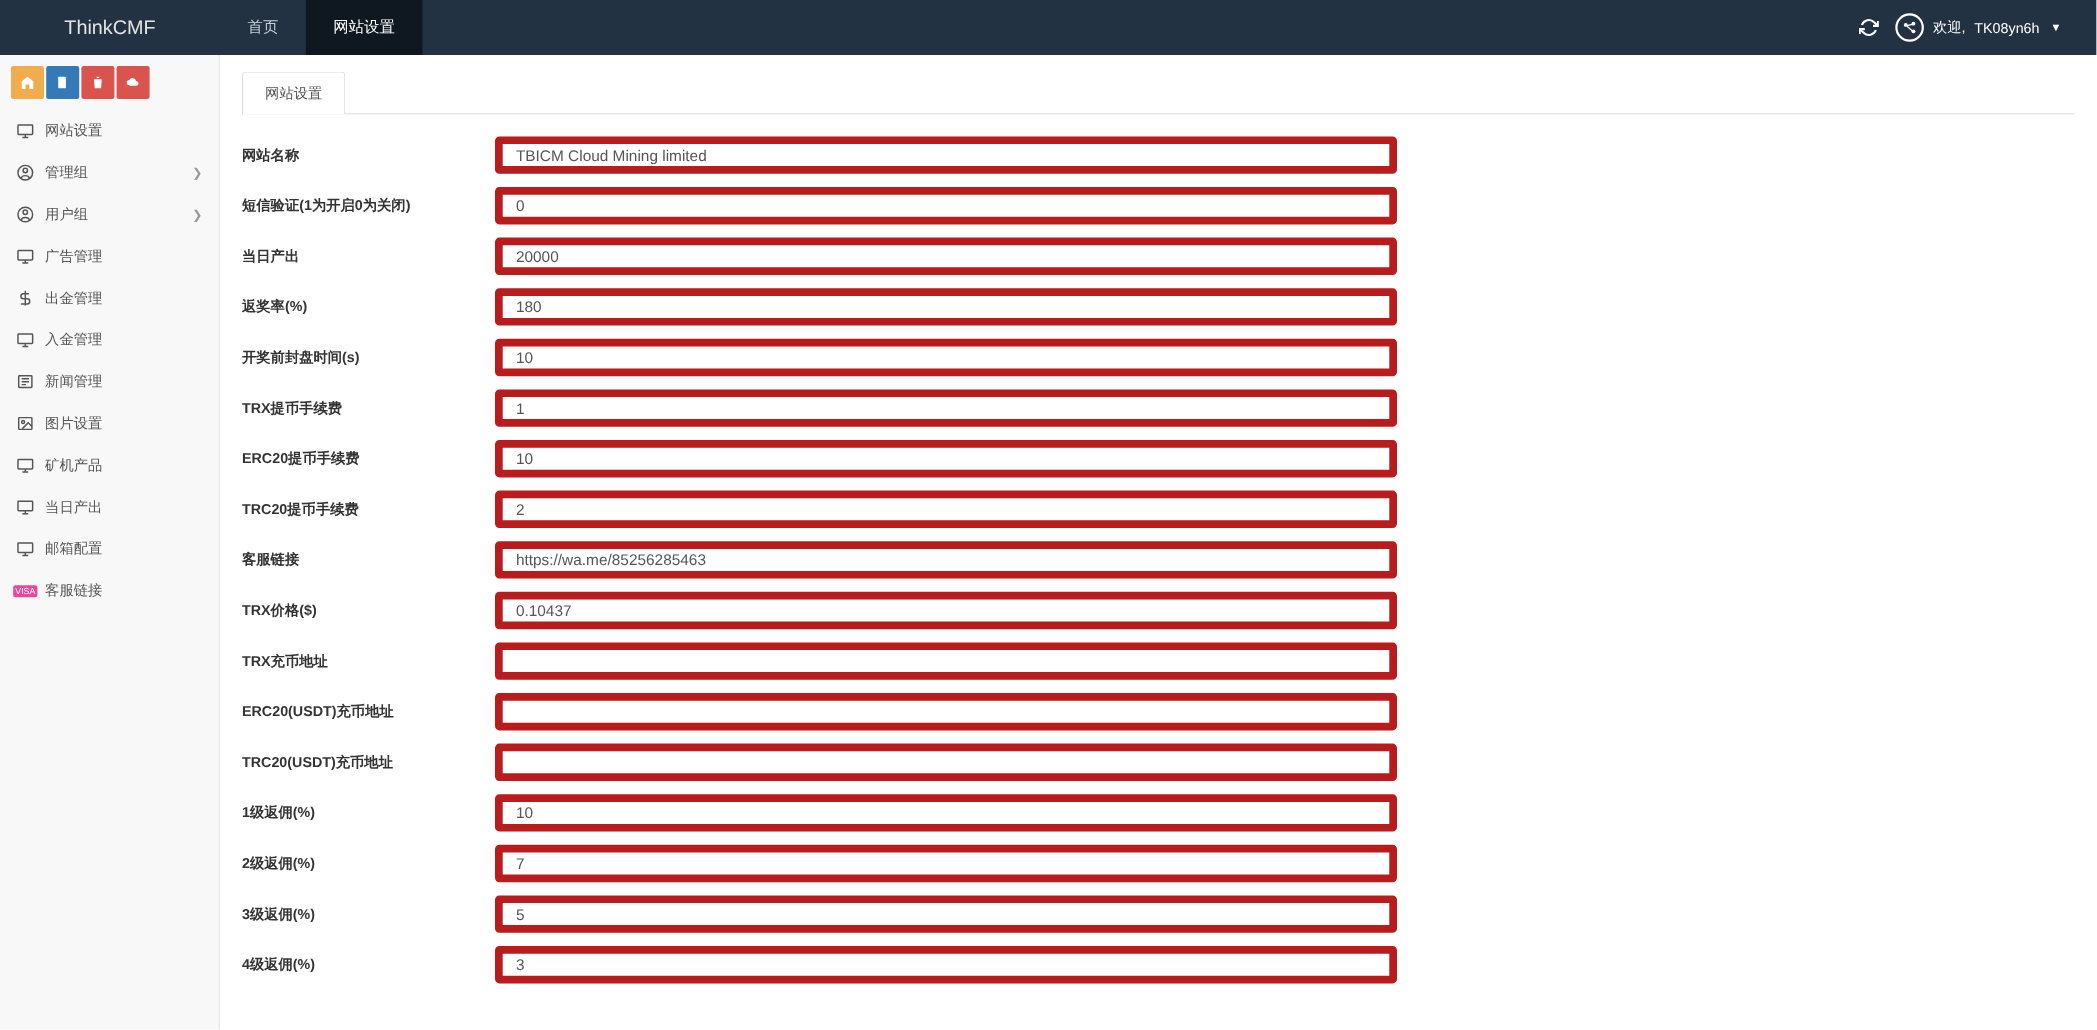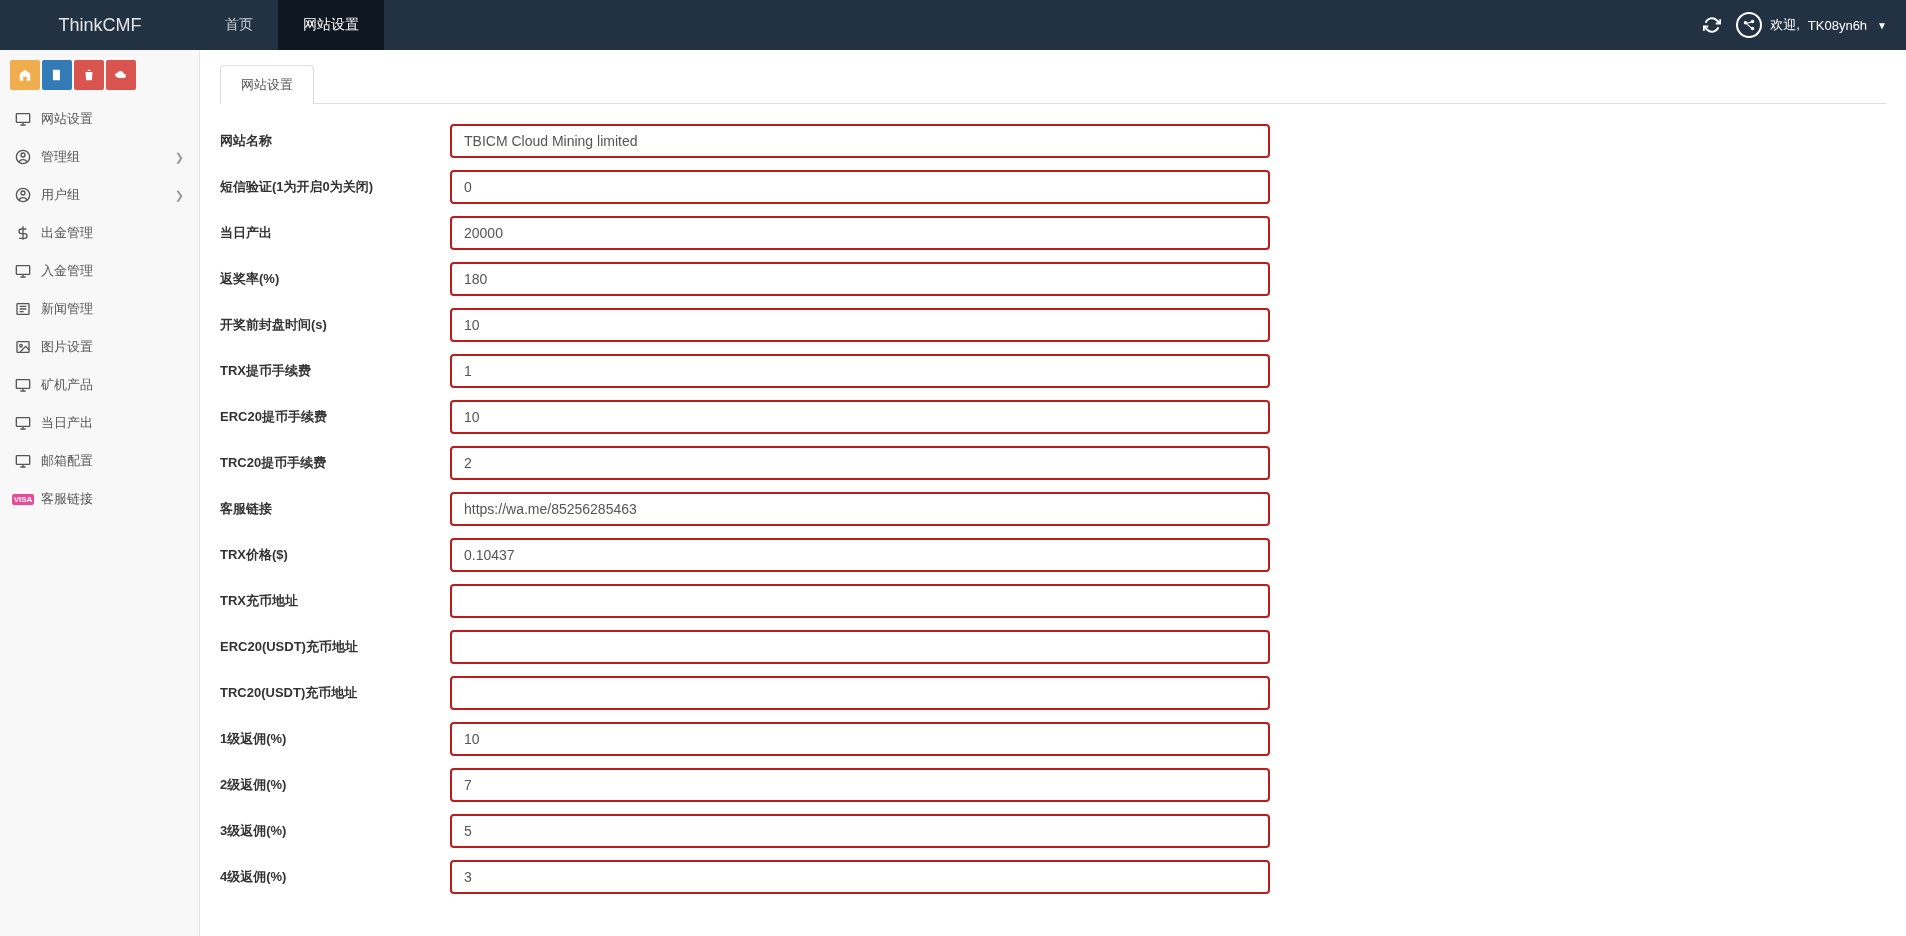--- a/index.html
+++ b/index.html
@@ -3,21 +3,21 @@
 <meta charset="utf-8">
 <style>
 * { margin: 0; padding: 0; box-sizing: border-box; }
 body { font-family: "Helvetica Neue", Helvetica, Arial, sans-serif; font-size: 14px; color: #333; background: #fff; }
 
 .topbar { height: 50px; background: #233242; display: flex; align-items: center; color: #fff; }
 .brand { width: 200px; text-align: center; font-size: 18px; font-weight: 500; color: #e5e5e5; }
 .topnav { display: flex; height: 50px; }
 .topnav-item { padding: 0 25px; display: flex; align-items: center; color: #c8d0d8; cursor: pointer; font-size: 14px; height: 50px; }
 .topnav-item.active { background: #0f1721; color: #fff; }
-.topbar-right { margin-left: auto; display: flex; align-items: center; padding-right: 19px; gap: 15px; }
+.topbar-right { margin-left: auto; display: flex; align-items: center; padding-right: 32px; gap: 15px; }
 .refresh-icon { cursor: pointer; }
 .user-area { display: flex; align-items: center; gap: 8px; cursor: pointer; color: #fff; font-size: 13px; }
 .user-icon-circle { width: 26px; height: 26px; border: 2px solid #fff; border-radius: 50%; display: flex; align-items: center; justify-content: center; }
 .caret-down { font-size: 10px; margin-left: 2px; }
 
 .main { display: flex; height: calc(100vh - 50px); }
 .sidebar { width: 200px; background: #f8f8f8; border-right: 1px solid #e5e5e5; overflow-y: auto; }
 .sb-buttons { padding: 10px; display: flex; gap: 2px; }
 .sb-btn { width: 30px; height: 30px; border: none; border-radius: 2px; color: #fff; cursor: pointer; display: flex; align-items: center; justify-content: center; font-size: 14px; }
 .sb-btn.orange { background: #f0ad4e; }
@@ -28,21 +28,21 @@
 .sb-menu li { display: flex; align-items: center; padding: 10px 15px; cursor: pointer; color: #555; font-size: 13px; gap: 10px; }
 .sb-menu li .icon { width: 16px; display: inline-flex; justify-content: center; color: #555; }
 .sb-menu li .chev { margin-left: auto; color: #999; font-size: 11px; }
 
 .content { flex: 1; padding: 15px 20px; overflow-y: auto; background: #fff; }
 .tabs { border-bottom: 1px solid #ddd; margin-bottom: 20px; }
 .tab { display: inline-block; padding: 10px 20px; border: 1px solid #ddd; border-bottom: none; background: #fff; margin-bottom: -1px; border-radius: 4px 4px 0 0; cursor: pointer; font-size: 13px; color: #555; }
 
 .form-row { display: flex; align-items: center; margin-bottom: 12px; }
 .form-label { width: 230px; text-align: left; padding-right: 15px; font-weight: 700; font-size: 13px; color: #333; }
-.form-input { width: 820px; height: 34px; padding: 6px 12px; border: 2px solid #b91c1c; border-radius: 4px; font-size: 14px; color: #555; }
+.form-input { width: 820px; height: 34px; padding: 6px 12px; border: 7px solid #b91c1c; border-radius: 4px; font-size: 14px; color: #555; }
 
 svg { display: block; }
 </style>
 </head>
 <body>
 
 <div class="topbar">
   <div class="brand">ThinkCMF</div>
   <div class="topnav">
     <div class="topnav-item">首页</div>
@@ -123,20 +123,29 @@
               <circle cx="12" cy="9" r="3"></circle>
               <path d="M6 20c1-3 4-4 6-4s5 1 6 4"></path>
             </svg>
           </span>
           <span>用户组</span>
           <span class="chev">❯</span>
         </li>
         <li>
           <span class="icon">
             <svg width="16" height="16" viewBox="0 0 24 24" fill="none" stroke="currentColor" stroke-width="2">
+              <rect x="2" y="4" width="20" height="13" rx="1"></rect>
+              <path d="M8 21h8M12 17v4"></path>
+            </svg>
+          </span>
+          <span>广告管理</span>
+        </li>
+        <li>
+          <span class="icon">
+            <svg width="16" height="16" viewBox="0 0 24 24" fill="none" stroke="currentColor" stroke-width="2">
               <path d="M12 2v20M17 6H9.5a3.5 3.5 0 000 7h5a3.5 3.5 0 010 7H6"></path>
             </svg>
           </span>
           <span>出金管理</span>
         </li>
         <li>
           <span class="icon">
             <svg width="16" height="16" viewBox="0 0 24 24" fill="none" stroke="currentColor" stroke-width="2">
               <rect x="2" y="4" width="20" height="13" rx="1"></rect>
               <path d="M8 21h8M12 17v4"></path>
@@ -185,21 +194,21 @@
           <span class="icon">
             <svg width="16" height="16" viewBox="0 0 24 24" fill="none" stroke="currentColor" stroke-width="2">
               <rect x="2" y="4" width="20" height="13" rx="1"></rect>
               <path d="M8 21h8M12 17v4"></path>
             </svg>
           </span>
           <span>邮箱配置</span>
         </li>
         <li>
           <span class="icon">
-            <span style="background:#ec4899;color:#fff;font-size:8px;padding:1px 2px;border-radius:2px;font-weight:bold;">VISA</span>
+            <span style="background:#ec4899;color:#fff;font-size:8px;padding:1px 2px;border-radius:2px;font-weight:normal;">VISA</span>
           </span>
           <span>客服链接</span>
         </li>
       </ul>
   </div>
 
   <div class="content">
     <div class="tabs">
       <div class="tab">网站设置</div>
     </div>

